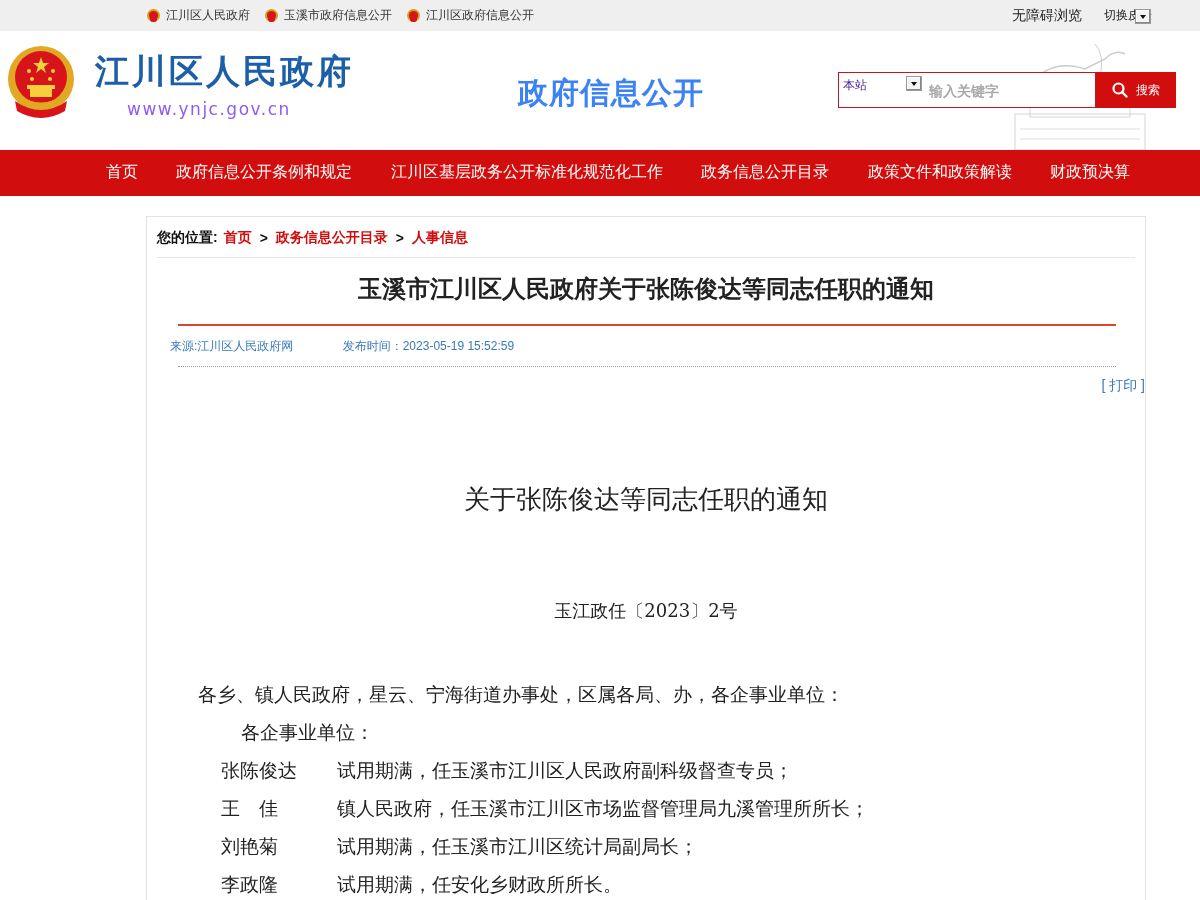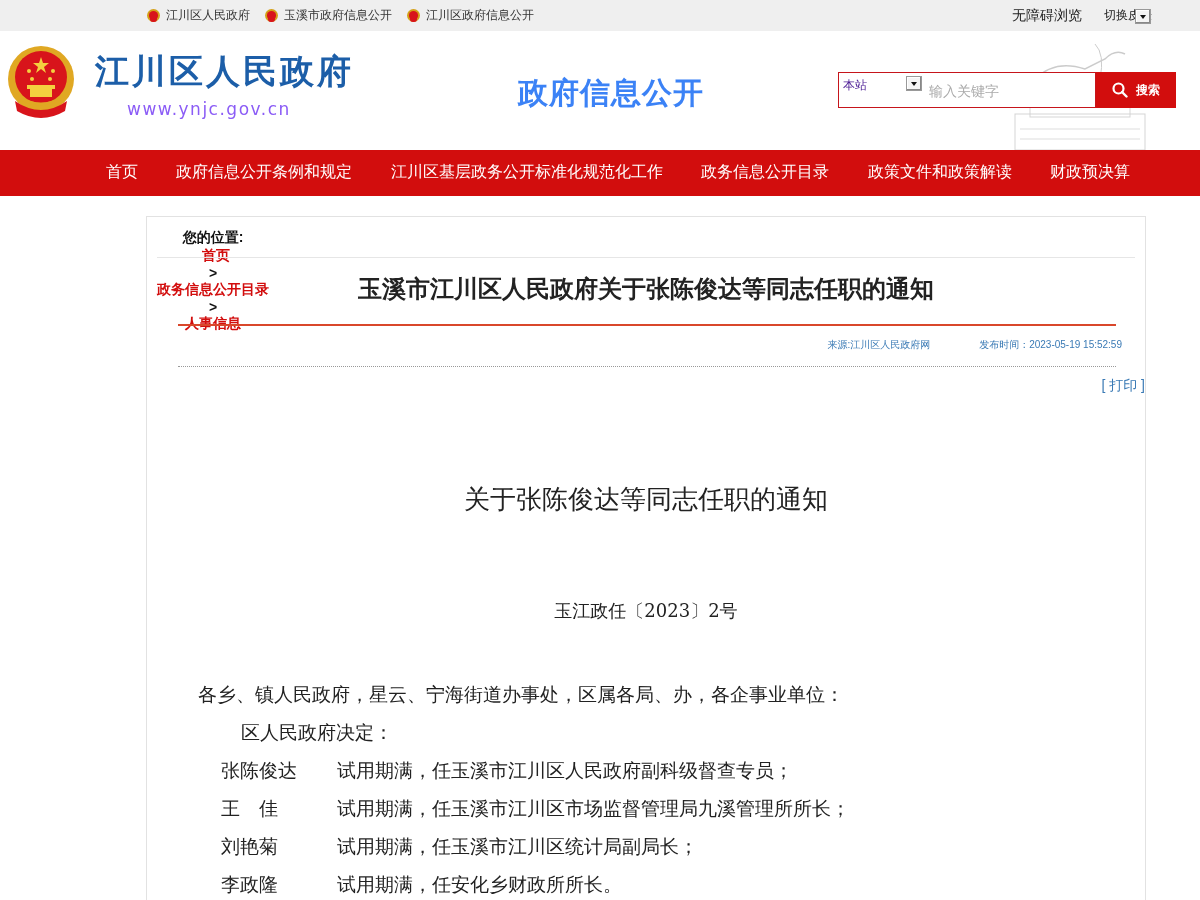--- a/index.html
+++ b/index.html
@@ -24,39 +24,39 @@
     .header { position: absolute; left: 0; top: 31px; width: 1200px; height: 119px; background: #fff; }
     .national-emblem { position: absolute; left: 7px; top: 14px; width: 68px; height: 76px; }
     .site-name { position: absolute; left: 95px; top: 18px; font-size: 34px; font-weight: bold; color: #1c5ea8; letter-spacing: 3px; font-family: "DejaVu Sans", sans-serif; }
     .site-url { position: absolute; left: 127px; top: 68px; font-size: 17px; color: #8b5cf6; letter-spacing: 1.5px; font-family: "DejaVu Sans", sans-serif; }
     .portal-title { position: absolute; left: 518px; top: 42px; font-size: 30px; font-weight: bold; color: #3b82f6; letter-spacing: 1px; }
     .deco { position: absolute; left: 975px; top: 8px; width: 180px; height: 111px; opacity: 0.5; }
     .search-box { position: absolute; left: 838px; top: 41px; width: 258px; height: 36px; border: 1px solid #c6151b; background: #fff; }
     .scope { position: absolute; left: 4px; top: 4px; font-size: 12px; color: #4c1d95; }
     .scope-dd { position: absolute; left: 67px; top: 3px; width: 16px; height: 15px; border: 1px solid #999; background: #f4f4f4; box-shadow: inset -1px -1px 0 #888, inset 1px 1px 0 #fff; cursor: pointer; }
     .scope-dd::after { content: ""; position: absolute; left: 4px; top: 5px; border-left: 3px solid transparent; border-right: 3px solid transparent; border-top: 4px solid #111; }
-    .search-input { position: absolute; left: 90px; top: 5px; width: 160px; height: 26px; border: none; outline: none; font-size: 14px; color: #333; background: transparent; font-family: "Liberation Sans", sans-serif; }
+    .search-input { position: absolute; left: 90px; top: 5px; width: 160px; height: 26px; border: none; outline: none; font-size: 14px; color: #333; background: transparent; font-family: "Liberation Sans", sans-serif; font-weight: bold; }
     .search-input::placeholder { color: #aaa; }
-    .search-btn { position: absolute; left: 1096px; top: 41px; width: 80px; height: 36px; background: #d20d0d; color: #fff; display: flex; align-items: center; justify-content: center; font-size: 12px; cursor: pointer; font-weight: bold; }
+    .search-btn { position: absolute; left: 1096px; top: 41px; width: 80px; height: 36px; background: #d20d0d; color: #fff; display: flex; align-items: center; justify-content: center; font-size: 12px; cursor: pointer; }
     .search-btn svg { margin-right: 8px; }
 
     
     .nav { position: absolute; left: 0; top: 150px; width: 1200px; height: 46px; background: #d20d0d; }
     .nav-item { position: absolute; top: 0; height: 46px; line-height: 44px; color: #fff; font-size: 16px; cursor: pointer; white-space: nowrap; }
 
     
     .content { position: absolute; left: 146px; top: 216px; width: 1000px; height: 700px; border: 1px solid #e2e2e2; background: #fff; }
-    .breadcrumb { position: absolute; left: 10px; top: 12px; font-size: 14px; font-weight: bold; display: flex; align-items: center; flex-direction: column; }
+    .breadcrumb { position: absolute; left: 10px; top: 12px; font-size: 14px; font-weight: bold; display: flex; align-items: center; }
     .bc-label { color: #111; }
     .bc-link { color: #d20d0d; cursor: pointer; }
     .bc-sep { color: #111; margin: 0 8px; font-weight: bold; }
     .bc-line { position: absolute; left: 10px; top: 40px; width: 978px; height: 1px; background: #e6e6e6; }
     .article-title { position: absolute; left: 0; top: 56px; width: 998px; text-align: center; font-size: 24px; font-weight: bold; color: #222; }
     .title-rule { position: absolute; left: 31px; top: 107px; width: 938px; height: 2px; background: #d9472b; }
-    .meta { position: absolute; left: 0; top: 121px; width: 998px; text-align: right; font-size: 10px; color: #3a7ab5; }
+    .meta { position: absolute; left: 0; top: 121px; width: 998px; text-align: left; font-size: 12px; color: #3a7ab5; }
     .meta span { margin: 0 23px; }
     .meta-rule { position: absolute; left: 31px; top: 149px; width: 938px; border-top: 1px dotted #999; }
     .print { position: absolute; left: 0; top: 160px; width: 998px; text-align: right; font-size: 14px; color: #3a7ab5; cursor: pointer; }
     .doc-head { position: absolute; left: 0; top: 262px; width: 998px; text-align: center; font-family: "DejaVu Serif", "Liberation Serif", serif; font-size: 26px; color: #222; line-height: 40px; }
     .doc-num { position: absolute; left: 0; top: 382px; width: 998px; text-align: center; font-family: "DejaVu Serif", "Liberation Serif", serif; font-size: 18px; color: #222; }
     .body-text { position: absolute; left: 31px; top: 458px; font-family: "DejaVu Serif", "Liberation Serif", serif; font-size: 19px; color: #222; line-height: 38px; white-space: nowrap; }
     .para { display: block; margin-left: 20px; }
     .indent { padding-left: 43px; }
     .appt { display: flex; padding-left: 43px; }
     .appt .name { width: 116px; }
@@ -166,28 +166,28 @@
   <div class="meta-rule"></div>
   <div class="print">[ 打印 ]</div>
 
   <div class="doc-head">
     <div>关于张陈俊达等同志任职的通知</div>
   </div>
   <div class="doc-num">玉江政任〔2023〕2号</div>
 
   <div class="body-text">
     <span class="para">各乡、镇人民政府，星云、宁海街道办事处，区属各局、办，各企事业单位：</span>
-    <span class="para indent">区人民政府决定：</span>
+    <span class="para indent">各企事业单位：</span>
     <div class="appt">
       <span class="name">张陈俊达</span>
       <span>试用期满，任玉溪市江川区人民政府副科级督查专员；</span>
     </div>
     <div class="appt">
       <span class="name">王　佳</span>
-      <span>试用期满，任玉溪市江川区市场监督管理局九溪管理所所长；</span>
+      <span>镇人民政府，任玉溪市江川区市场监督管理局九溪管理所所长；</span>
     </div>
     <div class="appt">
       <span class="name">刘艳菊</span>
       <span>试用期满，任玉溪市江川区统计局副局长；</span>
     </div>
     <div class="appt">
       <span class="name">李政隆</span>
       <span>试用期满，任安化乡财政所所长。</span>
     </div>
   </div>

